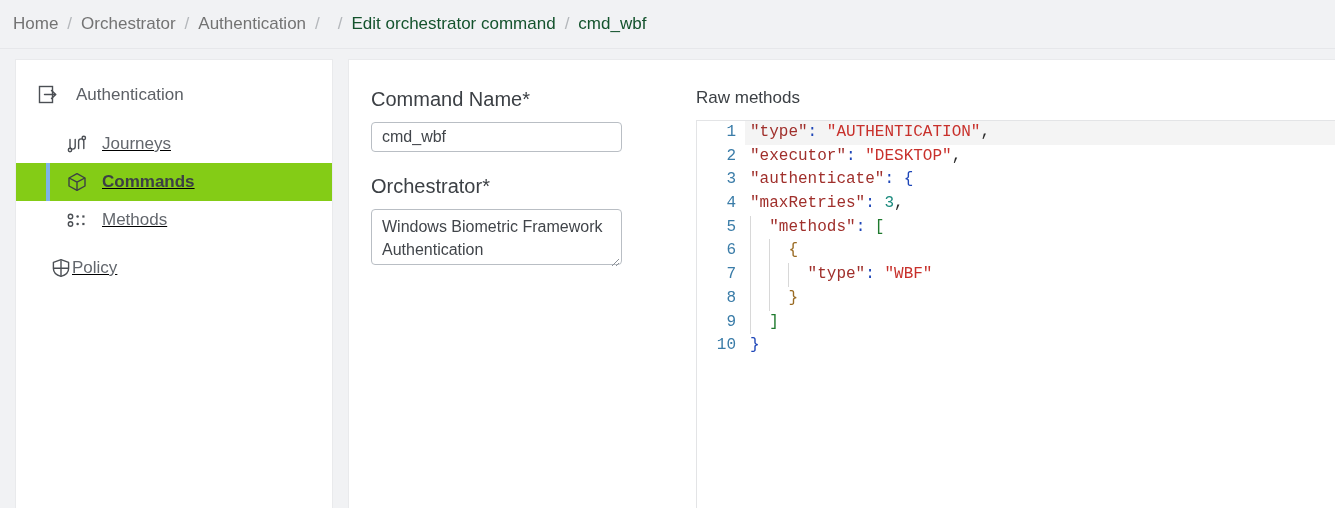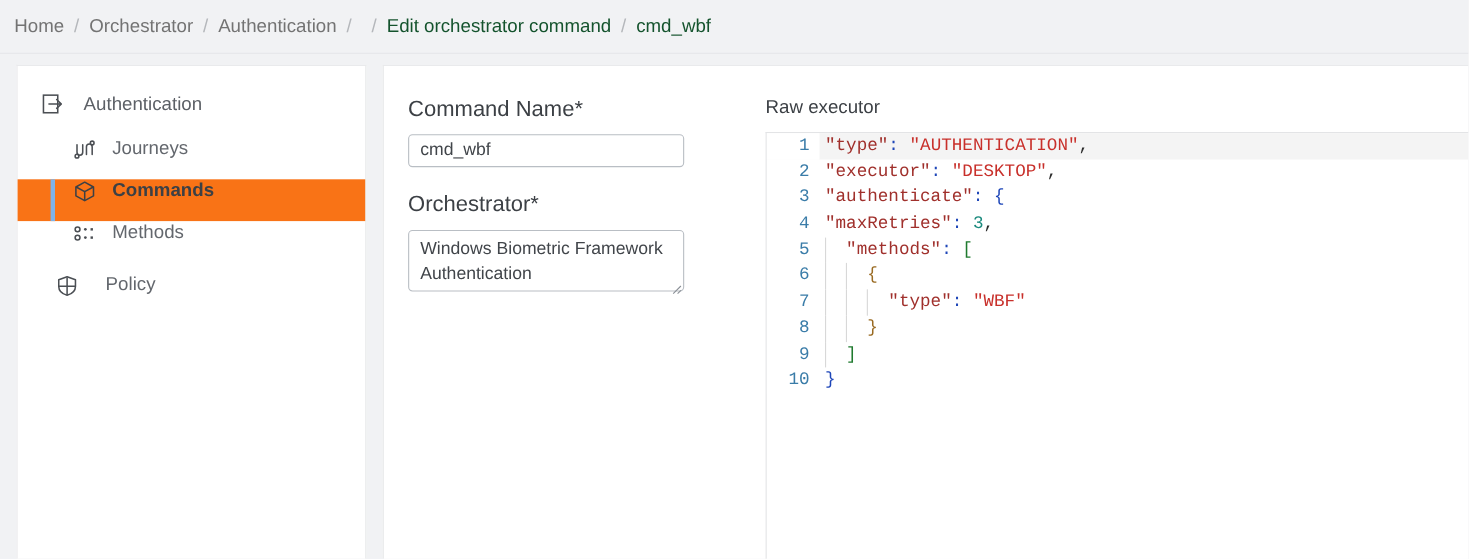--- a/index.html
+++ b/index.html
@@ -52,42 +52,44 @@
     padding: 6px 0 6px 22px;
     margin-bottom: 14px;
   }
   .sb-head-label {
     font-size: 17px;
     color: #5c6066;
     margin-left: 17px;
   }
   .sb-item {
     display: flex;
+    align-items: center;
     height: 38px;
     padding-left: 48px;
     position: relative;
     cursor: pointer;
+    text-decoration: underline;
   }
   .sb-item .sb-ico { position: absolute; left: 50px; display: flex; }
   .sb-label {
     font-size: 17px;
     color: #63676d;
     margin-left: 38px;
   }
-  .sb-item.active { background: #f97316; }
+  .sb-item.active { background: #84cc16; }
   .sb-item.active::before {
     content: "";
     position: absolute;
     left: 30px; top: 0; bottom: 0;
     width: 4px;
     background: #7eb3e8;
   }
   .sb-item.active .sb-label { color: #3c4045; font-weight: bold; }
   .sb-group-gap { height: 10px; }
-  .sb-item.toplevel { padding-left: 42px; }
+  .sb-item.toplevel { padding-left: 18px; }
   .sb-item.toplevel .sb-ico { left: 34px; }
 
   svg { display: block; }
 
   
   .main {
     flex: 1 1 auto;
     margin-left: 15px;
     min-height: 449px;
     background: #ffffff;
@@ -295,21 +297,21 @@
         <textarea class="text-area" style="">Windows Biometric Framework Authentication</textarea>
         <span class="resize-grip">
           <svg width="12" height="12" viewBox="0 0 12 12" stroke="#8b9097" stroke-width="1">
             <path d="M11 4 L4 11 M11 8 L8 11"></path>
           </svg>
         </span>
       </div>
     </div>
 
     <div class="editor-col">
-      <div class="editor-title">Raw executor</div>
+      <div class="editor-title">Raw methods</div>
       <div class="editor" id="code-editor">
           <div class="code-line active"><div class="gutter">1</div><div class="code-body"><span class="tok-key">"type"</span><span class="tok-punct">:</span><span> </span><span class="tok-str">"AUTHENTICATION"</span><span class="tok-comma">,</span></div></div>
           <div class="code-line"><div class="gutter">2</div><div class="code-body"><span class="tok-key">"executor"</span><span class="tok-punct">:</span><span> </span><span class="tok-str">"DESKTOP"</span><span class="tok-comma">,</span></div></div>
           <div class="code-line"><div class="gutter">3</div><div class="code-body"><span class="tok-key">"authenticate"</span><span class="tok-punct">:</span><span> </span><span class="tok-brace1">{</span></div></div>
           <div class="code-line"><div class="gutter">4</div><div class="code-body"><span class="tok-key">"maxRetries"</span><span class="tok-punct">:</span><span> </span><span class="tok-num">3</span><span class="tok-comma">,</span></div></div>
           <div class="code-line"><div class="gutter">5</div><div class="code-body"><span class="guide" style="left: 5px;"></span><span class="tok-key">  "methods"</span><span class="tok-punct">:</span><span> </span><span class="tok-brack">[</span></div></div>
           <div class="code-line"><div class="gutter">6</div><div class="code-body"><span class="guide" style="left: 5px;"></span><span class="guide" style="left: 24.24px;"></span><span class="tok-brace2">    {</span></div></div>
           <div class="code-line"><div class="gutter">7</div><div class="code-body"><span class="guide" style="left: 5px;"></span><span class="guide" style="left: 24.24px;"></span><span class="guide" style="left: 43.48px;"></span><span class="tok-key">      "type"</span><span class="tok-punct">:</span><span> </span><span class="tok-str">"WBF"</span></div></div>
           <div class="code-line"><div class="gutter">8</div><div class="code-body"><span class="guide" style="left: 5px;"></span><span class="guide" style="left: 24.24px;"></span><span class="tok-brace2">    }</span></div></div>
           <div class="code-line"><div class="gutter">9</div><div class="code-body"><span class="guide" style="left: 5px;"></span><span class="tok-brack">  ]</span></div></div>

